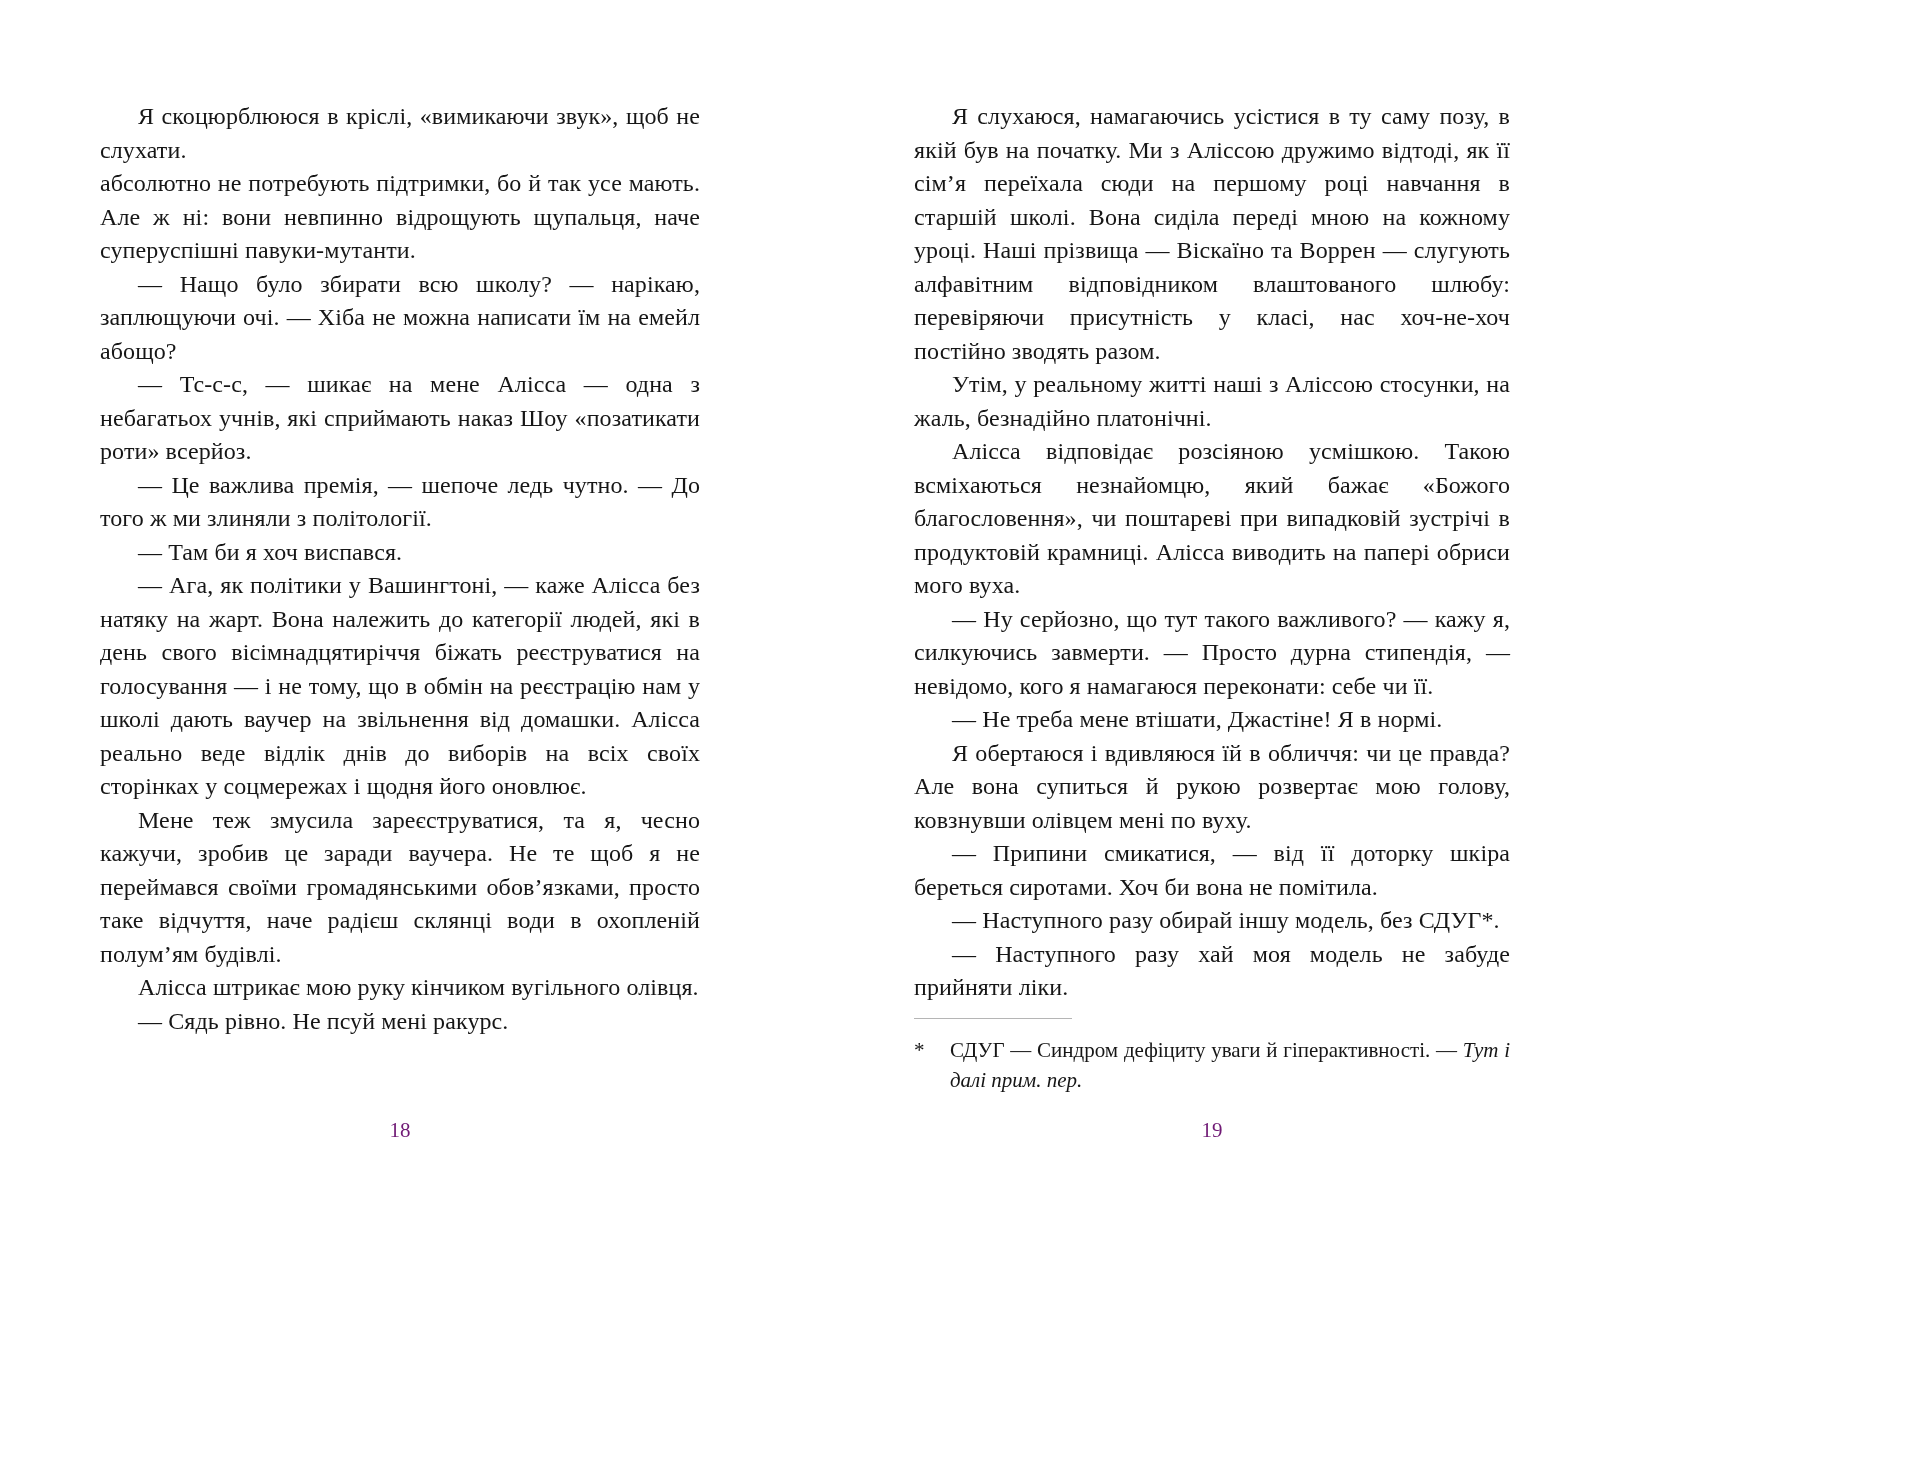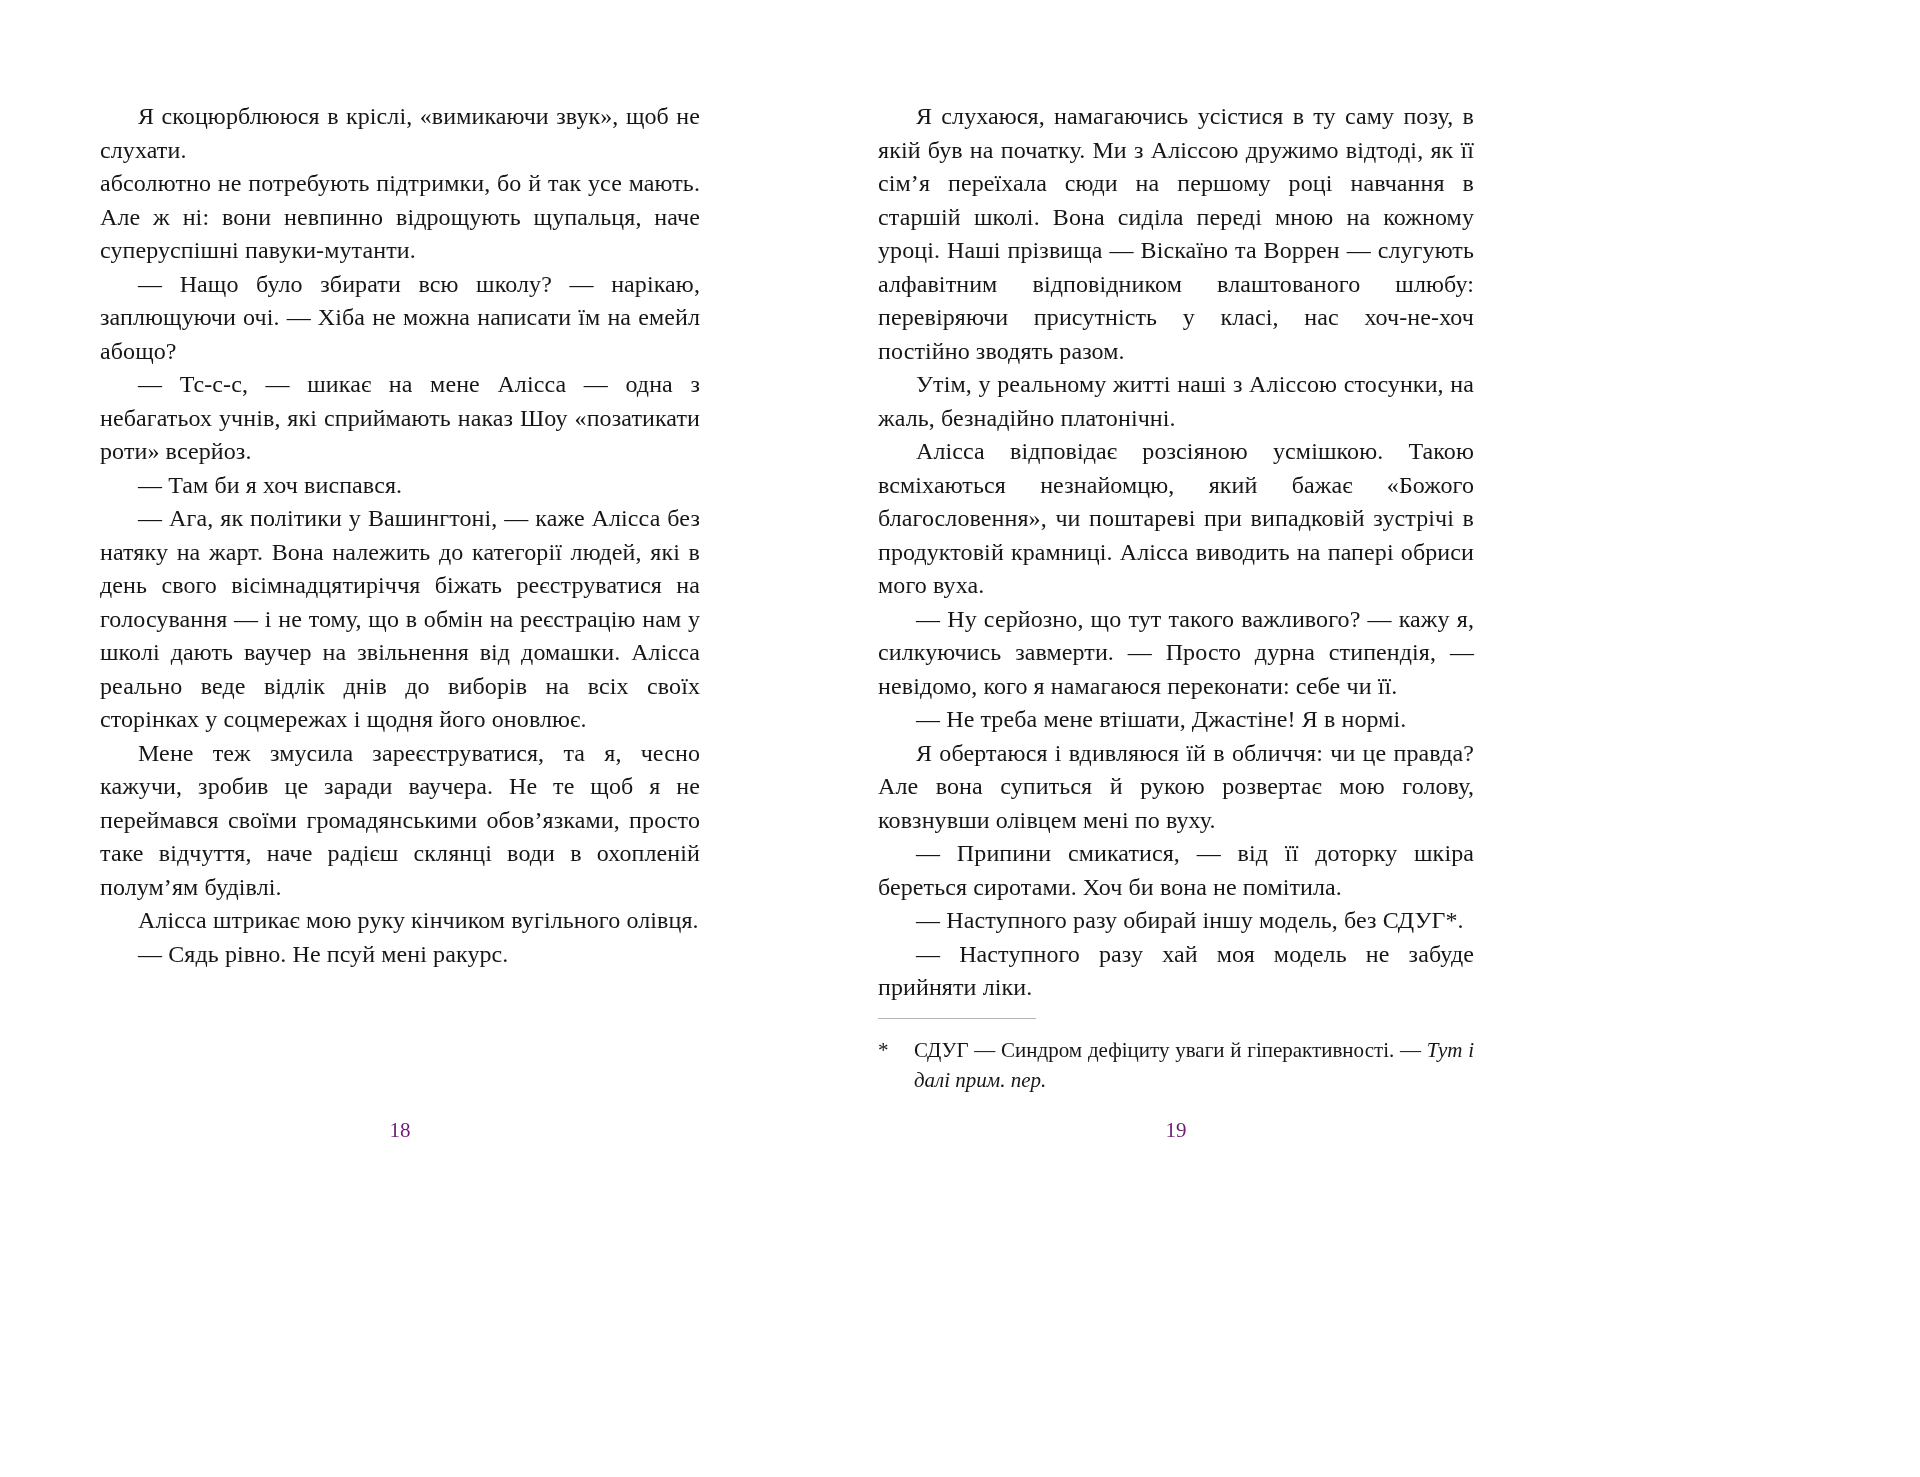--- a/index.html
+++ b/index.html
@@ -18,21 +18,21 @@
   .page {
     position: absolute;
     top: 100px;
     height: 1300px;
   }
   .page-left {
     left: 100px;
     width: 600px;
   }
   .page-right {
-    left: 878px;
+    left: 914px;
     width: 596px;
   }
   .text-block .para {
     margin: 0;
     font-size: 24px;
     line-height: 33.5px;
     text-align: justify;
     letter-spacing: 0.1px;
   }
   .text-block .para.indent {
@@ -79,20 +79,21 @@
 <body>
 
 <div class="spread">
 
   <div class="page page-left">
     <div class="text-block">
         <p class="para indent">Я скоцюрблююся в кріслі, «вимикаючи звук», щоб не слухати.</p>
         <p class="para">абсолютно не потребують підтримки, бо й так усе мають. Але ж ні: вони невпинно відрощують щупальця, наче суперуспішні павуки-мутанти.</p>
         <p class="para indent">— Нащо було збирати всю школу? — нарікаю, заплющуючи очі. — Хіба не можна написати їм на емейл абощо?</p>
         <p class="para indent">— Тс-с-с, — шикає на мене Алісса — одна з небагатьох учнів, які сприймають наказ Шоу «позатикати роти» всерйоз.</p>
+        <p class="para indent">— Це важлива премія, — шепоче ледь чутно. — До того ж ми злиняли з політології.</p>
         <p class="para indent">— Там би я хоч виспався.</p>
         <p class="para indent">— Ага, як політики у Вашингтоні, — каже Алісса без натяку на жарт. Вона належить до категорії людей, які в день свого вісімнадцятиріччя біжать реєструватися на голосування — і не тому, що в обмін на реєстрацію нам у школі дають ваучер на звільнення від домашки. Алісса реально веде відлік днів до виборів на всіх своїх сторінках у соцмережах і щодня його оновлює.</p>
         <p class="para indent">Мене теж змусила зареєструватися, та я, чесно кажучи, зробив це заради ваучера. Не те щоб я не переймався своїми громадянськими обов’язками, просто таке відчуття, наче радієш склянці води в охопленій полум’ям будівлі.</p>
         <p class="para indent">Алісса штрикає мою руку кінчиком вугільного олівця.</p>
         <p class="para indent">— Сядь рівно. Не псуй мені ракурс.</p>
       </div>
     <div class="page-number">18</div>
   </div>
 
   <div class="page page-right">

